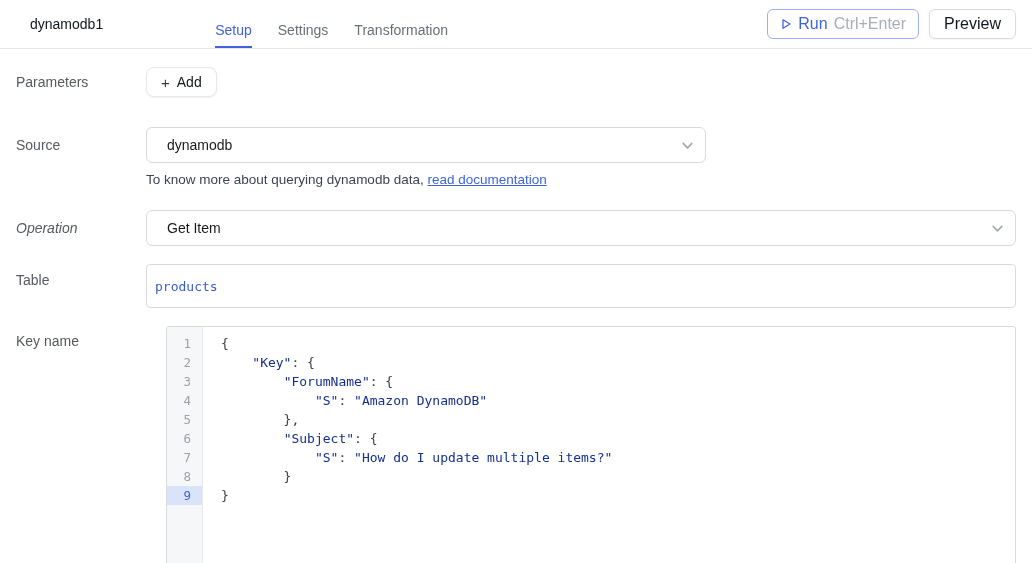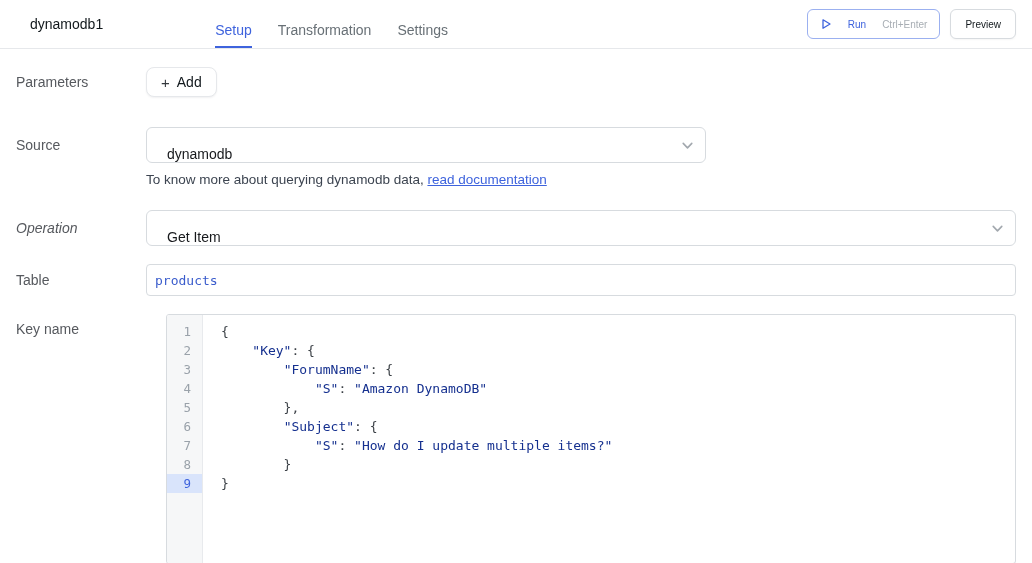--- a/index.html
+++ b/index.html
@@ -24,23 +24,23 @@
   .query-title { font-size: 14px; color: #11181c; font-weight: bold; font-weight: 500; }
   .tabs { display: flex; gap: 26px; margin-left: 112px; height: 100%; }
   .tab {
     display: flex; align-items: center; height: 100%;
     color: #687076; cursor: pointer; font-size: 14px;
     border-bottom: 2px solid transparent; padding-top: 14px;
   }
   .tab.active { color: #3e63dd; border-bottom: 2px solid #3e63dd; font-weight: 500; }
   .header-actions { margin-left: auto; display: flex; gap: 10px; align-items: center; }
   .btn {
-    display: inline-flex; align-items: center; gap: 16px;
+    display: inline-flex; align-items: center; gap: 6px;
     height: 30px; border-radius: 6px; background: #fff;
-    font-size: 10px; cursor: pointer;
+    font-size: 16px; cursor: pointer;
     font-family: "Liberation Sans", sans-serif;
   }
   .run-btn { border: 1px solid #9bb0f0; color: #3e63dd; padding: 0 12px; font-weight: 500; }
   .run-shortcut { color: #a8aeb4; font-weight: normal; }
   .preview-btn { border: 1px solid #d7dbdf; color: #11181c; padding: 0 14px; box-shadow: 0 1px 2px rgba(0,0,0,0.04); }
 
   
   .form { padding-left: 16px; }
   .form-row { display: flex; }
   .row-label { width: 130px; color: #56595e; font-size: 14px; flex: none; }
@@ -56,37 +56,37 @@
     font-size: 14px; color: #11181c; cursor: pointer;
     font-family: "Liberation Sans", sans-serif;
   }
   .plus-icon { font-size: 15px; color: #33383d; line-height: 1; }
 
   .row-source { margin-top: 30px; }
   .row-source .row-label { line-height: 36px; }
   .dropdown {
     position: relative; height: 36px;
     border: 1px solid #d7dbdf; border-radius: 6px;
-    display: flex; align-items: flex-end;
+    display: flex; align-items: center;
     padding: 0 32px 0 20px; background: #fff; cursor: pointer;
     font-size: 14px; color: #17191c;
   }
   .dropdown.narrow { width: 560px; }
   .chevron { position: absolute; right: 10px; top: 10px; }
 
   .help-line { margin-top: 9px; font-size: 13.5px; color: #3c4450; }
   .help-link { color: #3e63dd; text-decoration: underline; cursor: pointer; }
 
   .row-operation { margin-top: 23px; }
   .row-operation .row-label { line-height: 36px; font-style: italic; }
 
   .row-table { margin-top: 18px; }
   .row-table .row-label { line-height: 32px; }
   .table-input {
-    width: 100%; height: 32px;
+    width: 100%; height: 44px;
     border: 1px solid #d7dbdf; border-radius: 4px;
     padding: 0 8px; background: #fff;
     font-family: "DejaVu Sans Mono", monospace;
     font-size: 13px; color: #3a5ccc; outline: none;
   }
 
   .row-keyname { margin-top: 18px; gap: 20px; }
   .row-keyname .row-label { padding-top: 7px; }
 
   
@@ -116,22 +116,22 @@
   }
   .tok-str { color: #15308f; }
 </style>
 </head>
 <body>
 
 <div class="header">
   <div class="query-title">dynamodb1</div>
   <div class="tabs">
     <div class="tab active">Setup</div>
+    <div class="tab">Settings</div>
     <div class="tab">Transformation</div>
-    <div class="tab">Settings</div>
   </div>
   <div class="header-actions">
     <button class="btn run-btn">
       <span style="display:inline-flex;">
         <svg width="12" height="12" viewBox="0 0 12 12">
             <path d="M3 1.8 L10 6 L3 10.2 Z" fill="none" stroke="#3e63dd" stroke-width="1.3" stroke-linejoin="round"></path>
           </svg>
       </span>
       <span>Run</span>
       <span class="run-shortcut">Ctrl+Enter</span>

